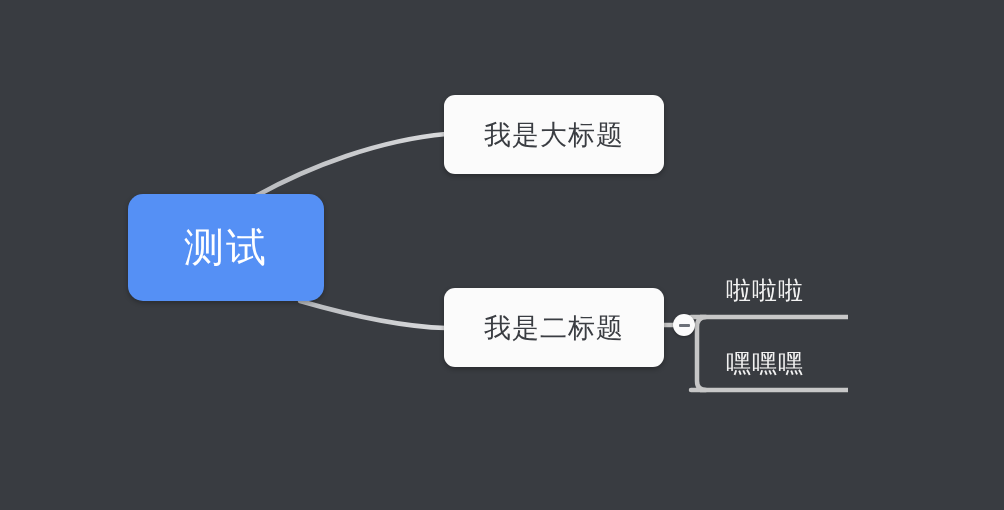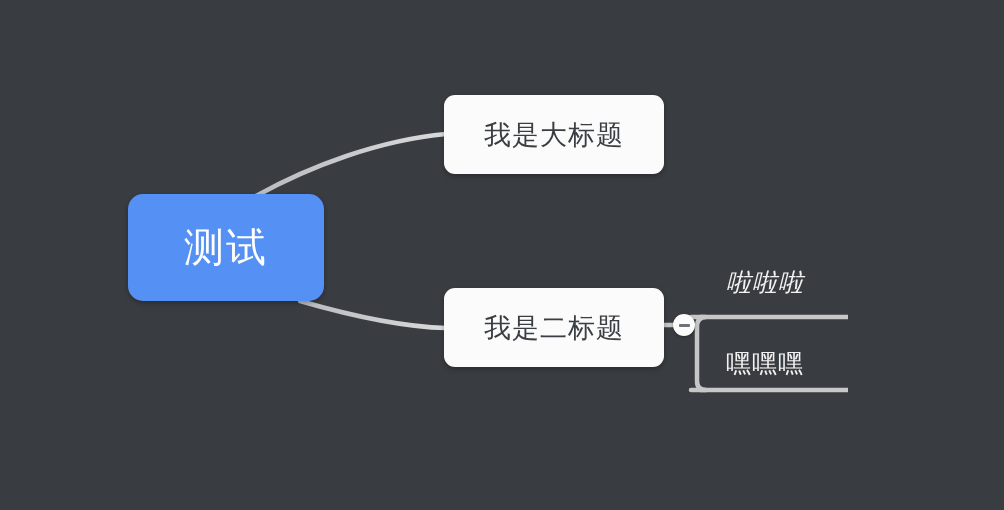--- a/index.html
+++ b/index.html
@@ -76,21 +76,21 @@
     height: 36px;
     display: flex;
     align-items: center;
     justify-content: flex-start;
     color: #f2f2f2;
     font-size: 25px;
     letter-spacing: 1px;
     white-space: nowrap;
     z-index: 4;
   }
-  .leaf-1 { top: 264px; font-style: italic; }
+  .leaf-1 { top: 272px; }
   .leaf-2 { top: 345px; font-family: Liberation Mono, monospace; }
 
   
   .toggle {
     position: absolute;
     left: 673px;
     top: 314px;
     width: 22px;
     height: 22px;
     border-radius: 50%;

